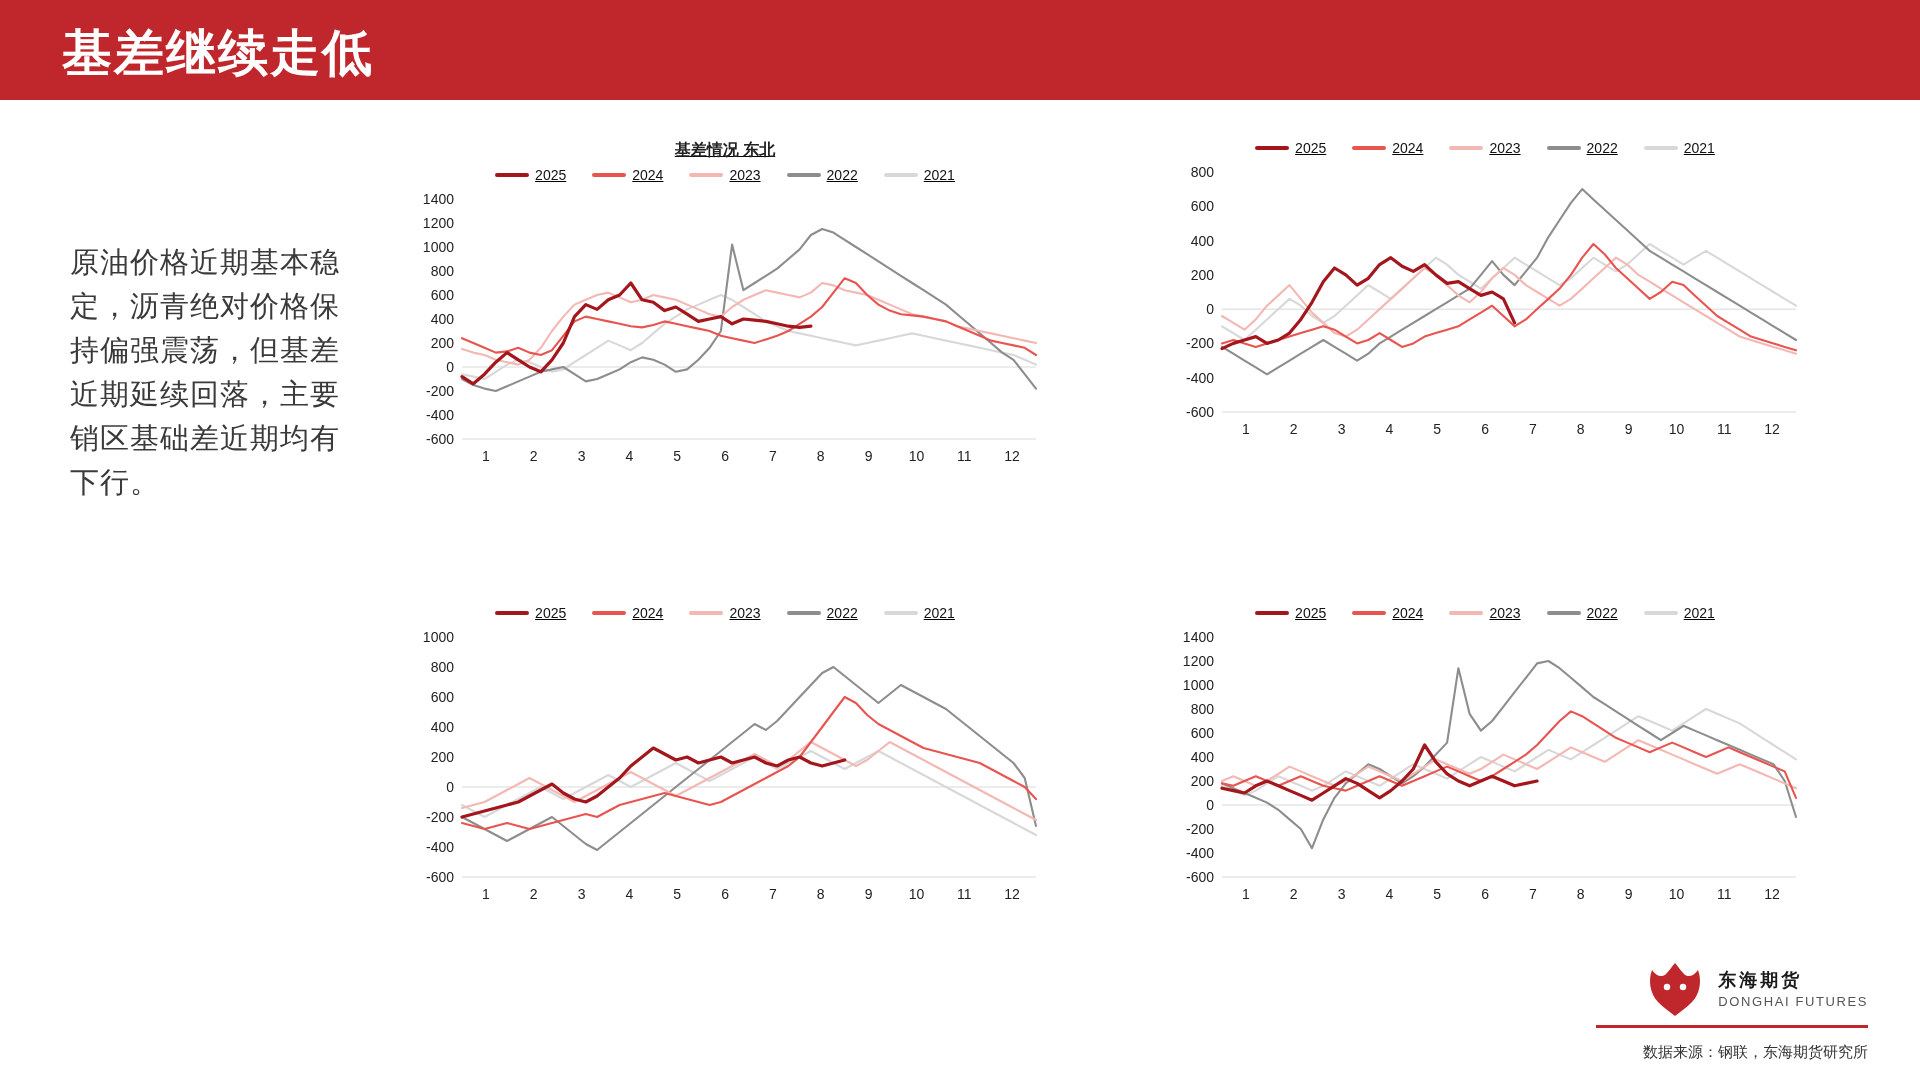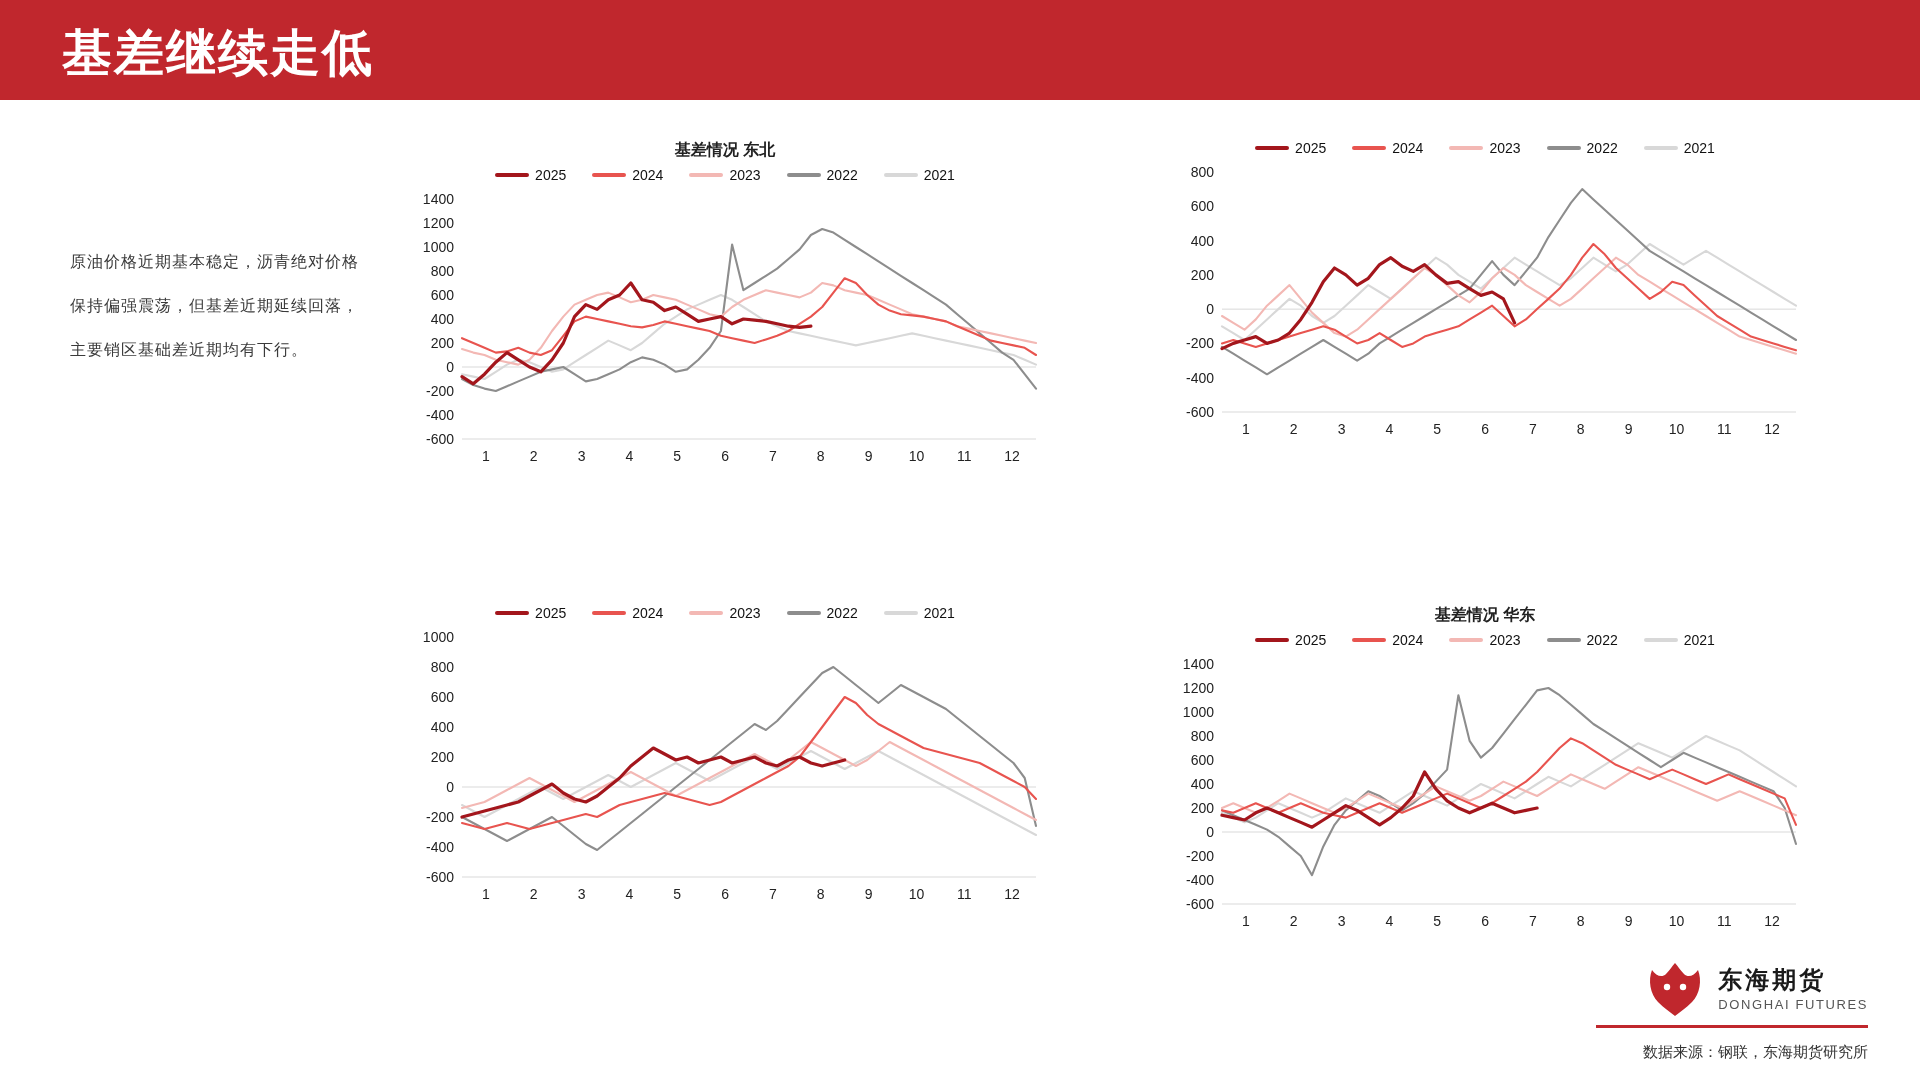--- a/index.html
+++ b/index.html
@@ -17,25 +17,25 @@
   }
   .header-title{
     position:absolute;left:62px;top:20px;
     font-size:50px;font-weight:bold;color:#ffffff;
     letter-spacing:2px;
     font-family:"Liberation Sans","DejaVu Sans",sans-serif;
   }
   
   .side-note{
     position:absolute;left:70px;top:240px;width:290px;
-    font-size:16px;line-height:44px;color:#3a3a3a;
+    font-size:29px;line-height:44px;color:#3a3a3a;
     letter-spacing:1px;
   }
   
-  .panel{position:absolute;}
+  .panel{position:absolute;text-decoration:underline;}
   .panel-title{
     text-align:center;font-size:16px;font-weight:bold;color:#222;
     margin-bottom:6px;
   }
   .legend{
     display:flex;justify-content:center;align-items:flex-end;gap:26px;
     margin-bottom:4px;
   }
   .legend-item{display:flex;align-items:center;gap:6px;}
   .legend-swatch{display:block;width:34px;height:4px;border-radius:2px;}
@@ -43,21 +43,21 @@
   .plot-wrap{position:relative;}
   .plot-svg{display:block;}
   .ytick{font-size:14px;fill:#222;text-anchor:end;font-family:"Liberation Sans",sans-serif;}
   .xtick{font-size:14px;fill:#222;text-anchor:middle;font-family:"Liberation Sans",sans-serif;}
   
   .brand{
     position:absolute;right:52px;bottom:62px;
     display:flex;align-items:center;gap:12px;
   }
   .brand-text{display:flex;flex-direction:column;line-height:1;}
-  .brand-cn{font-size:24px;font-weight:bold;color:#1a1a1a;letter-spacing:3px;}
+  .brand-cn{font-size:18px;font-weight:bold;color:#1a1a1a;letter-spacing:3px;}
   .brand-en{font-size:13px;color:#555;letter-spacing:1.6px;margin-top:6px;}
   .brand-rule{
     position:absolute;right:52px;bottom:52px;width:272px;height:3px;background:#c0272d;
   }
   .source{
     position:absolute;right:52px;bottom:18px;
     font-size:15px;color:#333;
   }
 </style>
 </head>
@@ -235,21 +235,20 @@
         <path d=" M62.0,180.0 L73.3,186.0 L84.5,192.0 L95.8,186.0 L107.0,180.0 L118.3,174.0 L129.5,168.0 L140.8,162.0 L152.0,168.0 L163.3,174.0 L174.5,168.0 L185.8,162.0 L197.1,156.0 L208.3,150.0 L219.6,156.0 L230.8,162.0 L242.1,156.0 L253.3,150.0 L264.6,144.0 L275.8,138.0 L287.1,144.0 L298.4,150.0 L309.6,156.0 L320.9,150.0 L332.1,144.0 L343.4,138.0 L354.6,132.0 L365.9,138.0 L377.1,144.0 L388.4,138.0 L399.6,132.0 L410.9,126.0 L422.2,132.0 L433.4,138.0 L444.7,144.0 L455.9,138.0 L467.2,132.0 L478.4,126.0 L489.7,132.0 L500.9,138.0 L512.2,144.0 L523.5,150.0 L534.7,156.0 L546.0,162.0 L557.2,168.0 L568.5,174.0 L579.7,180.0 L591.0,186.0 L602.2,192.0 L613.5,198.0 L624.7,204.0 L636.0,210.0" fill="none" stroke="#d8d8d8" stroke-width="2.1" stroke-linejoin="round" stroke-linecap="round"></path>
         <path d=" M62.0,192.0 L73.3,198.0 L84.5,204.0 L95.8,210.0 L107.0,216.0 L118.3,210.0 L129.5,204.0 L140.8,198.0 L152.0,192.0 L163.3,201.0 L174.5,210.0 L185.8,219.0 L197.1,225.0 L208.3,216.0 L219.6,207.0 L230.8,198.0 L242.1,189.0 L253.3,180.0 L264.6,171.0 L275.8,162.0 L287.1,153.0 L298.4,144.0 L309.6,135.0 L320.9,126.0 L332.1,117.0 L343.4,108.0 L354.6,99.0 L365.9,105.0 L377.1,96.0 L388.4,84.0 L399.6,72.0 L410.9,60.0 L422.2,48.0 L433.4,42.0 L444.7,51.0 L455.9,60.0 L467.2,69.0 L478.4,78.0 L489.7,69.0 L500.9,60.0 L512.2,66.0 L523.5,72.0 L534.7,78.0 L546.0,84.0 L557.2,93.0 L568.5,102.0 L579.7,111.0 L591.0,120.0 L602.2,129.0 L613.5,138.0 L624.7,153.0 L636.0,201.0" fill="none" stroke="#8d8d8d" stroke-width="2.1" stroke-linejoin="round" stroke-linecap="round"></path>
         <path d=" M62.0,183.0 L73.3,180.0 L84.5,177.0 L95.8,171.0 L107.0,165.0 L118.3,159.0 L129.5,153.0 L140.8,159.0 L152.0,165.0 L163.3,171.0 L174.5,177.0 L185.8,171.0 L197.1,165.0 L208.3,159.0 L219.6,153.0 L230.8,147.0 L242.1,153.0 L253.3,159.0 L264.6,165.0 L275.8,171.0 L287.1,165.0 L298.4,159.0 L309.6,153.0 L320.9,147.0 L332.1,141.0 L343.4,135.0 L354.6,129.0 L365.9,135.0 L377.1,141.0 L388.4,135.0 L399.6,126.0 L410.9,117.0 L422.2,123.0 L433.4,129.0 L444.7,135.0 L455.9,141.0 L467.2,135.0 L478.4,126.0 L489.7,117.0 L500.9,123.0 L512.2,129.0 L523.5,135.0 L534.7,141.0 L546.0,147.0 L557.2,153.0 L568.5,159.0 L579.7,165.0 L591.0,171.0 L602.2,177.0 L613.5,183.0 L624.7,189.0 L636.0,195.0" fill="none" stroke="#f3b8b4" stroke-width="2.1" stroke-linejoin="round" stroke-linecap="round"></path>
         <path d=" M62.0,198.0 L73.3,201.0 L84.5,204.0 L95.8,201.0 L107.0,198.0 L118.3,201.0 L129.5,204.0 L140.8,201.0 L152.0,198.0 L163.3,195.0 L174.5,192.0 L185.8,189.0 L197.1,192.0 L208.3,186.0 L219.6,180.0 L230.8,177.0 L242.1,174.0 L253.3,171.0 L264.6,168.0 L275.8,171.0 L287.1,174.0 L298.4,177.0 L309.6,180.0 L320.9,177.0 L332.1,171.0 L343.4,165.0 L354.6,159.0 L365.9,153.0 L377.1,147.0 L388.4,141.0 L399.6,132.0 L410.9,117.0 L422.2,102.0 L433.4,87.0 L444.7,72.0 L455.9,78.0 L467.2,90.0 L478.4,99.0 L489.7,105.0 L500.9,111.0 L512.2,117.0 L523.5,123.0 L534.7,126.0 L546.0,129.0 L557.2,132.0 L568.5,135.0 L579.7,138.0 L591.0,144.0 L602.2,150.0 L613.5,156.0 L624.7,162.0 L636.0,174.0" fill="none" stroke="#e8544f" stroke-width="2.1" stroke-linejoin="round" stroke-linecap="round"></path>
         <path d=" M62.0,192.0 L73.3,189.0 L84.5,186.0 L95.8,183.0 L107.0,180.0 L118.3,177.0 L129.5,171.0 L140.8,165.0 L152.0,159.0 L163.3,168.0 L174.5,174.0 L185.8,177.0 L197.1,171.0 L208.3,162.0 L219.6,153.0 L230.8,141.0 L242.1,132.0 L253.3,123.0 L264.6,129.0 L275.8,135.0 L287.1,132.0 L298.4,138.0 L309.6,135.0 L320.9,132.0 L332.1,138.0 L343.4,135.0 L354.6,132.0 L365.9,138.0 L377.1,141.0 L388.4,135.0 L399.6,132.0 L410.9,138.0 L422.2,141.0 L433.4,138.0 L444.7,135.0" fill="none" stroke="#a3161c" stroke-width="3.2" stroke-linejoin="round" stroke-linecap="round"></path>
       </svg>
     </div>
 </div>
 
 <div class="panel" id="panel-3" style="left:1160px;top:605px;width:650px;">
-  <div class="panel-title">基差情况 华东</div>
   <div class="legend">
       <div class="legend-item">
         <span class="legend-swatch" style="background: rgb(163, 22, 28);"></span>
         <span class="legend-label">2025</span>
       </div>
       <div class="legend-item">
         <span class="legend-swatch" style="background: rgb(232, 84, 79);"></span>
         <span class="legend-label">2024</span>
       </div>
       <div class="legend-item">

